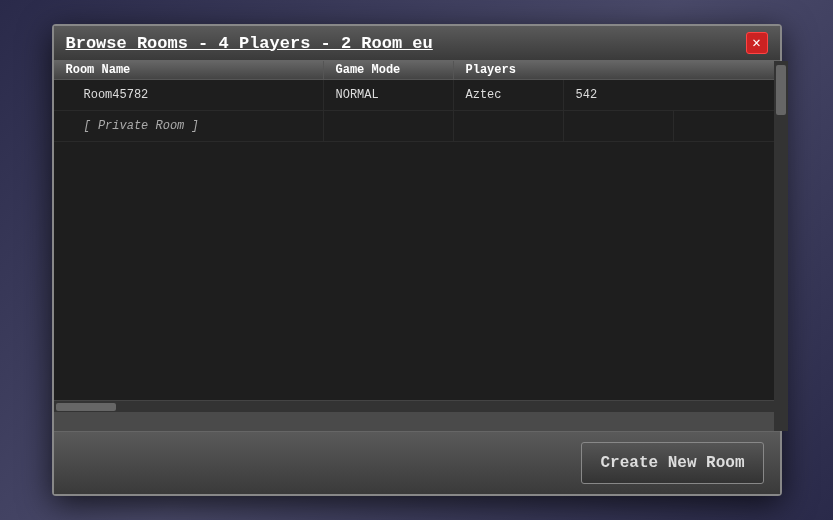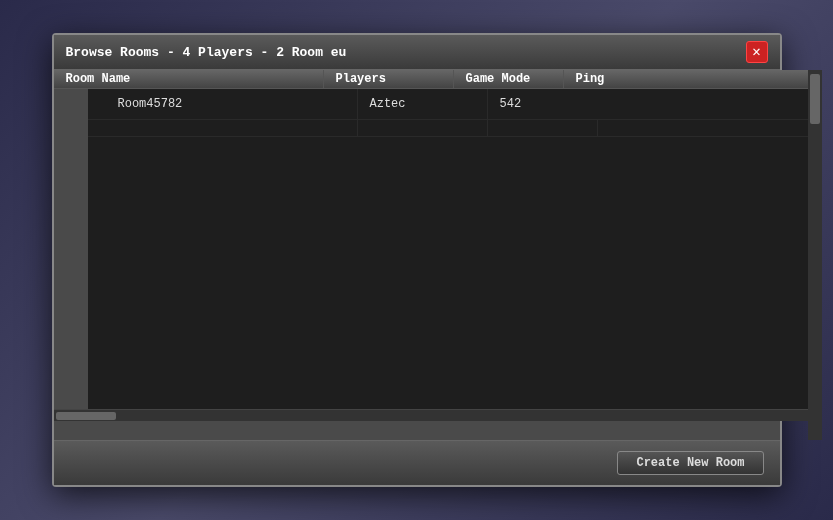--- a/index.html
+++ b/index.html
@@ -29,23 +29,24 @@
       background: linear-gradient(180deg, #5a5a5a 0%, #3a3a3a 100%);
       padding: 6px 12px;
       display: flex;
       align-items: center;
       justify-content: space-between;
       border-bottom: 1px solid #666;
     }
 
     .title-text {
       color: #ffffff;
-      font-size: 13px;
-      font-weight: bold;
-      font-family: 'Courier New', monospace;
+      font-size: 17px;
+      font-weight: bold;
+      font-family: 'Courier New', monospace;
+      text-decoration: underline;
     }
 
     .close-btn {
       width: 22px;
       height: 22px;
       background: #cc2222;
       border: 1px solid #ff4444;
       border-radius: 3px;
       cursor: pointer;
       display: flex;
@@ -73,21 +74,20 @@
       border-right: 1px solid #555;
     }
 
     .th:last-child {
       border-right: none;
     }
 
     .table-body {
       background: #1e1e1e;
       min-height: 320px;
-      margin-left: 34px;
     }
 
     .table-row {
       display: grid;
       grid-template-columns: 270px 130px 110px 110px 100px;
       border-bottom: 1px solid #2a2a2a;
     }
 
     .td {
       padding: 8px 12px;
@@ -141,22 +141,22 @@
       background: linear-gradient(180deg, #5a5a5a 0%, #3a3a3a 100%);
       padding: 10px 16px;
       display: flex;
       align-items: center;
       justify-content: flex-end;
       gap: 10px;
       border-top: 1px solid #666;
     }
 
     .footer-btn {
-      padding: 4px 18px;
-      font-size: 12px;
+      padding: 11px 18px;
+      font-size: 16px;
       font-family: 'Courier New', monospace;
       font-weight: bold;
       border-radius: 3px;
       cursor: pointer;
       border: 1px solid #888;
       background: linear-gradient(180deg, #555 0%, #333 100%);
       color: #ddd;
     }
 
     .footer-btn.disabled {
@@ -189,34 +189,35 @@
   <div class="title-bar">
     <span class="title-text">Browse Rooms - 4 Players - 2 Room eu</span>
     <div class="close-btn">✕</div>
   </div>
 
   <div class="table-scroll-wrapper">
     <div class="table-main">
 
       <div class="table-header">
         <div class="th">Room Name</div>
+        <div class="th">Game Mode</div>
         <div class="th">Players</div>
-        <div class="th">Game Mode</div>
-        <div class="th">Ping</div>
       </div>
 
       <div class="table-body">
 
         <div class="table-row">
           <div class="td room-name">Room45782</div>
+          <div class="td">NORMAL</div>
           <div class="td">Aztec</div>
           <div class="td">542</div>
         </div>
 
         <div class="table-row private-row">
+          <div class="td room-name">[ Private Room ]</div>
           <div class="td"></div>
           <div class="td"></div>
           <div class="td"></div>
           <div class="td"></div>
         </div>
       </div>
 
       <div class="horizontal-scroll">
         <div class="horizontal-thumb"></div>
       </div>

